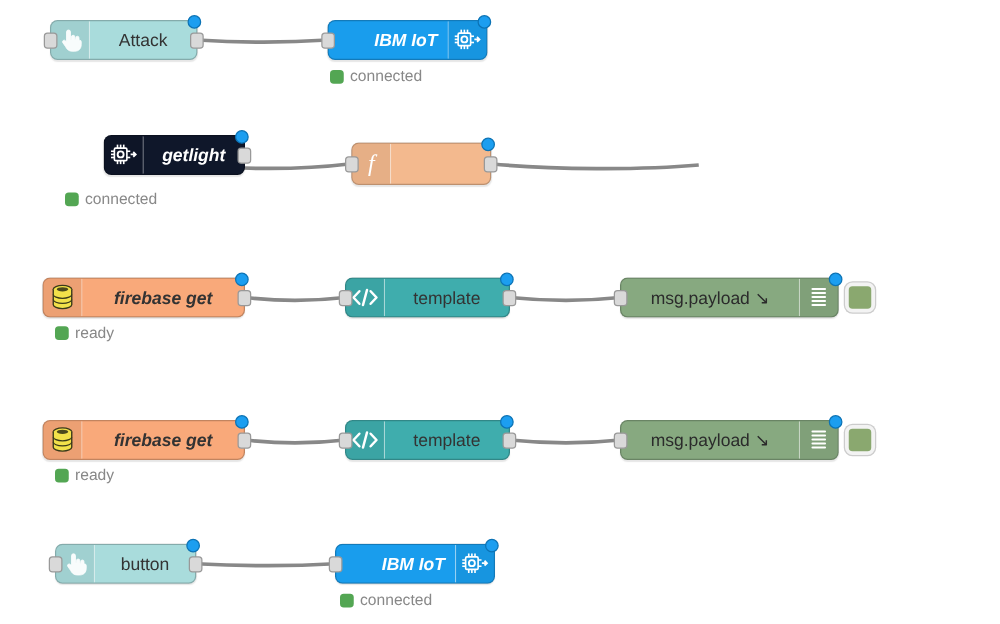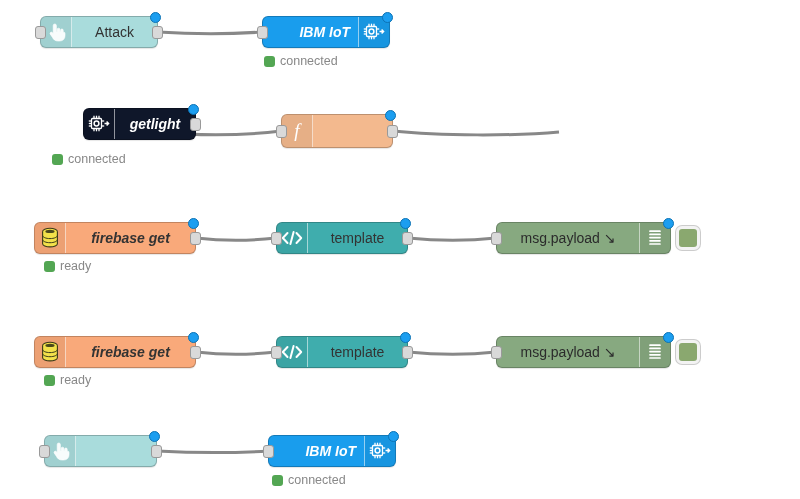--- a/index.html
+++ b/index.html
@@ -355,20 +355,21 @@
     <div class="dirty-dot"></div>
   </div>
   <div class="debug-toggle" style="left:676px; top:340px;"></div>
 
   <div class="node" style="left:44px; top:435px; width:113px; height:32px; background:#a9dcdc;">
     <div class="node-icon-box">
       <svg width="17" height="20" viewBox="0 0 17 20">
         <path d="M5.2 11.4 V3.6 a1.6 1.6 0 0 1 3.2 0 V9.4 h0.7 V7.6 a1.4 1.4 0 0 1 2.8 0 V9.6 h0.7 V8.3 a1.3 1.3 0 0 1 2.6 0 V10.2 h0.6 a1.2 1.2 0 0 1 1.2 1.2 v2.2 c0 3.2-2 5.4-5.2 5.4 h-2.1 c-2.6 0-4.3-1.6-5.2-3.6 L2.1 11.9 a1.3 1.3 0 0 1 2.2-1.3 z" fill="#ffffff" fill-opacity="0.92" stroke="#ffffff" stroke-width="0.6"></path>
       </svg>
     </div>
+    <div class="node-label plain">button</div>
     <div class="port in" style="top:9px;"></div>
     <div class="port out" style="top:9px;"></div>
     <div class="dirty-dot"></div>
   </div>
 
   <div class="node" style="left:268px; top:435px; width:128px; height:32px; background:#199ded;">
     <div class="node-label right-align italic" style="color:#ffffff;">IBM IoT</div>
     <div class="node-icon-box right">
       <svg width="22" height="18" viewBox="0 0 22 18">
         <g fill="none" stroke="#ffffff" stroke-width="1.3">

